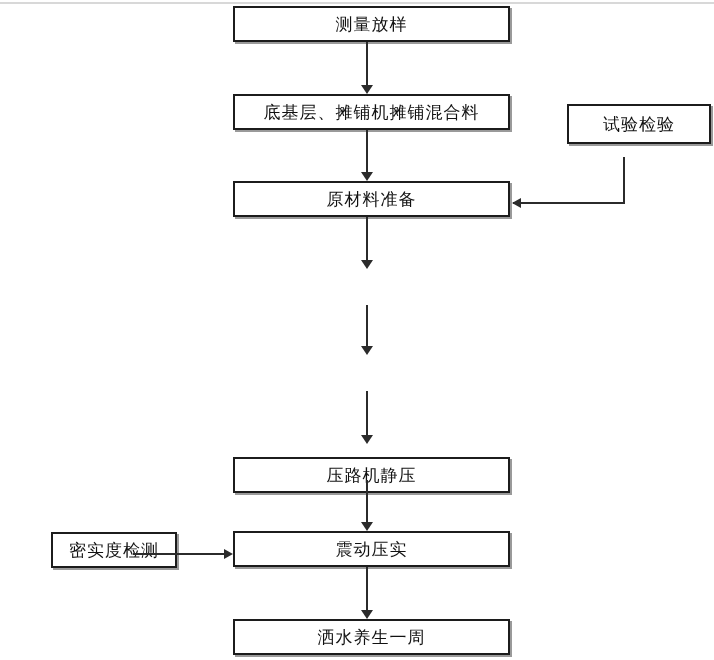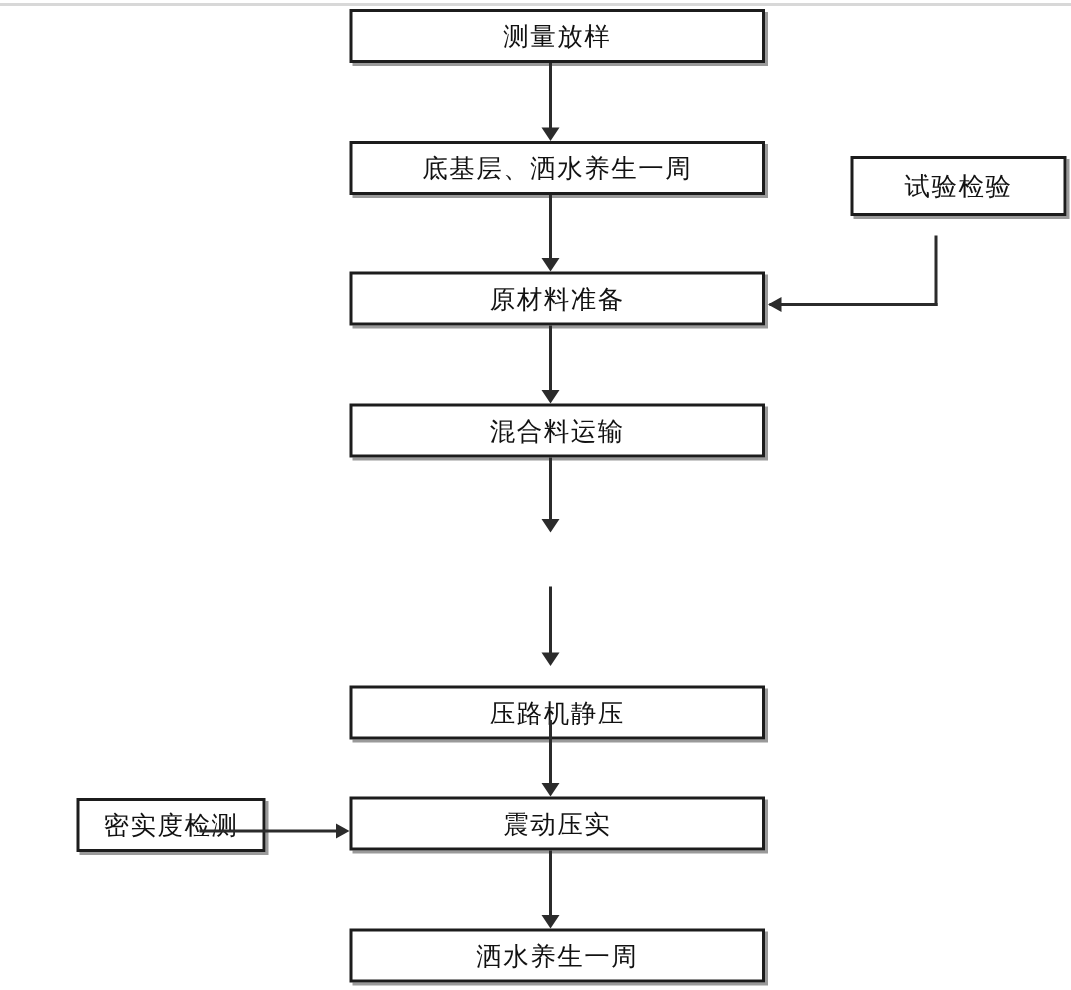--- a/index.html
+++ b/index.html
@@ -67,23 +67,22 @@
   }
 </style>
 </head>
 <body>
 
 <div class="canvas">
 
   <div class="page-top-border"></div>
 
   <div class="node node-main" style="top:6px;">测量放样</div>
-  <div class="node node-main" style="top:94px;">底基层、洒水养生一周</div>
+  <div class="node node-main" style="top:94px;">底基层、摊铺机摊铺混合料</div>
   <div class="node node-main" style="top:181px;text-align:center;">原材料准备</div>
-  <div class="node node-main" style="top:269px;">混合料运输</div>
   <div class="node node-main" style="top:444px;margin-top:13px;">压路机静压</div>
   <div class="node node-main" style="top:531px;">震动压实</div>
   <div class="node node-main" style="top:619px;">洒水养生一周</div>
 
   <div class="node" style="left:567px; top:104px; width:144px; height:40px;">试验检验</div>
   <div class="node" style="left:7px; top:532px; width:126px; height:36px;margin-left:44px;">密实度检测</div>
 
   <div class="vline" style="top:42px;  height:44px;"></div>
   <div class="arrow-down" style="top:85px;"></div>
 

